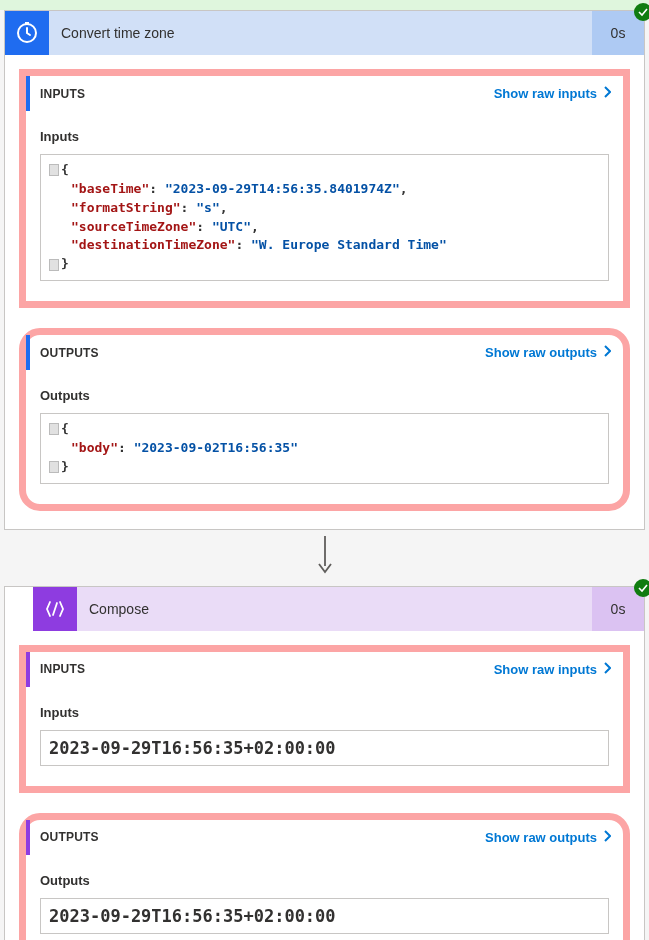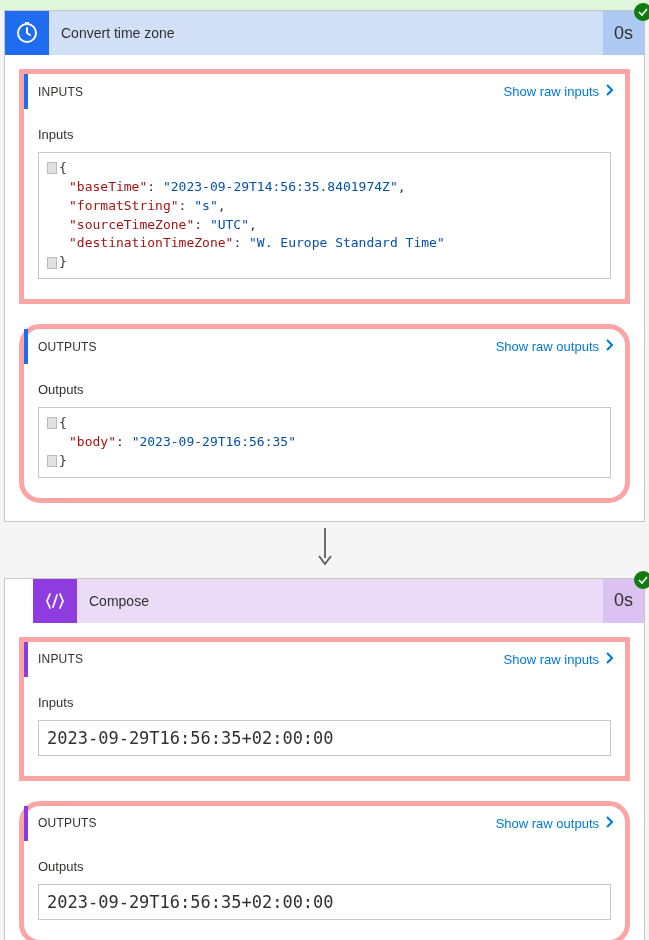--- a/index.html
+++ b/index.html
@@ -35,25 +35,25 @@
     }
     .card-icon svg { display: block; }
     .card-title {
       flex: 1;
       display: flex;
       align-items: center;
       padding-left: 12px;
       font-size: 14px;
     }
     .card-duration {
-      width: 41px;
-      display: flex;
-      align-items: center;
-      justify-content: center;
-      font-size: 18px;
+      width: 52px;
+      display: flex;
+      align-items: center;
+      justify-content: center;
+      font-size: 14px;
     }
     
     .scheme-blue .card-header { background: #d1e0f7; }
     .scheme-blue .card-icon { background: #1f6cf0; }
     .scheme-blue .card-duration { background: #aecaf3; }
     
     .scheme-purple .card-header { background: #eadcf7; margin-left: 28px; }
     .scheme-purple .card-icon { background: #8e3ce0; }
     .scheme-purple .card-duration { background: #dbc2f2; }
 
@@ -66,22 +66,23 @@
       border-radius: 50%;
       background: #107c10;
       display: flex;
       align-items: center;
       justify-content: center;
     }
     .success-badge svg { display: block; }
 
     .card-body { padding: 14px; }
     .panel {
-      border: 5px solid #fca5a5;
+      border: 7px solid #fca5a5;
       margin-bottom: 20px;
+      font-weight: bold;
     }
     .panel:last-child { margin-bottom: 4px; border-radius: 21px; }
     .panel-header {
       display: flex;
       align-items: center;
       justify-content: space-between;
       padding: 10px 12px 10px 10px;
       border-left: 4px solid;
     }
     .scheme-blue .panel-header { border-left-color: #1f6cf0; }
@@ -186,21 +187,21 @@
         <span class="panel-title">OUTPUTS</span>
         <span class="panel-link">
           <span>Show raw outputs</span>
           <svg width="8" height="12" viewBox="0 0 8 12">
               <path d="M2 1 L7 6 L2 11" stroke="#0078d4" stroke-width="2" fill="none"></path>
             </svg>
         </span>
       </div>
       <div class="panel-content">
         <div class="sub-label">Outputs</div>
-        <div class="code-box"><div class="brace-row"><span class="toggle"></span><span class="p">{</span></div><div class="json-line"><span class="k">"body"</span><span class="p">: </span><span class="s">"<span>2023-09-29T16:56:35</span>"</span></div><div class="brace-row"><span class="toggle"></span><span class="p">}</span></div></div>
+        <div class="code-box"><div class="brace-row"><span class="toggle"></span><span class="p">{</span></div><div class="json-line"><span class="k">"body"</span><span class="p">: </span><span class="s">"<span>2023-09-02T16:56:35</span>"</span></div><div class="brace-row"><span class="toggle"></span><span class="p">}</span></div></div>
       </div>
     </div>
   </div>
 </div>
 
 <div class="arrow-wrap">
   <svg width="20" height="40" viewBox="0 0 20 40">
       <line x1="10" y1="0" x2="10" y2="30" stroke="#605e5c" stroke-width="1.8"></line>
       <path d="M4 28 L10 36 L16 28" stroke="#605e5c" stroke-width="1.8" fill="none"></path>
     </svg>

